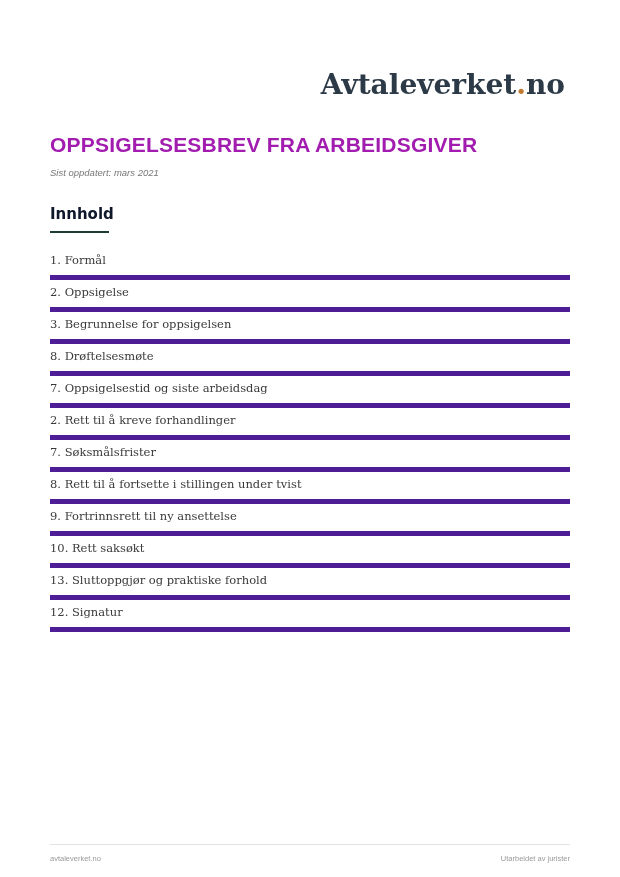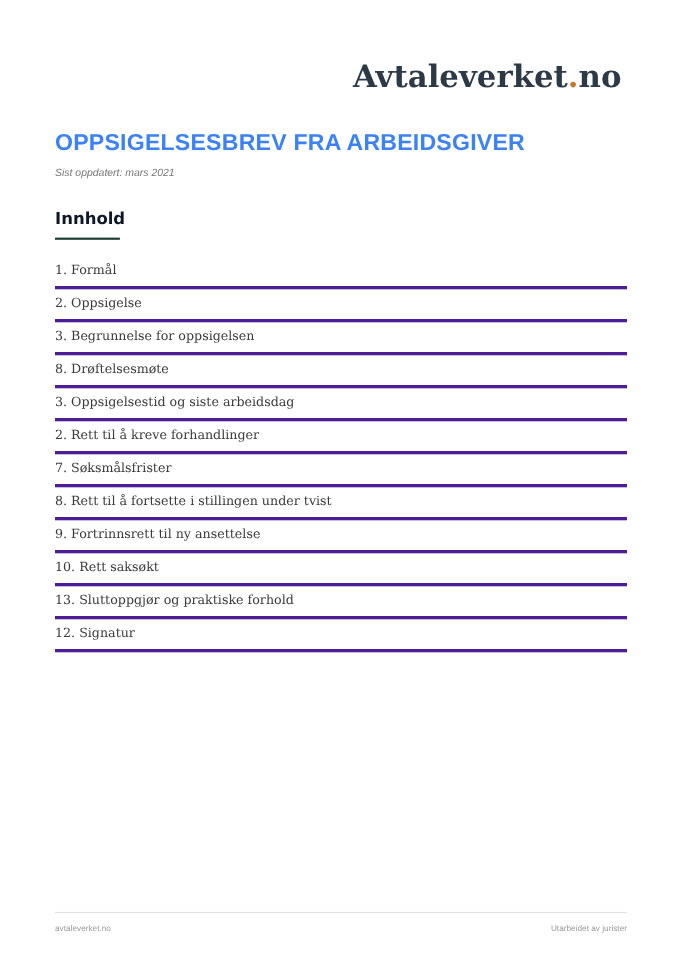--- a/index.html
+++ b/index.html
@@ -9,21 +9,21 @@
     }
     body {
       width: 620px;
       height: 877px;
       position: relative;
       overflow: hidden;
     }
     .page {
       position: absolute;
       left: 50px;
-      top: 1px;
+      top: 16px;
       width: 520px;
       height: 792px;
     }
     .logo {
       position: absolute;
       right: 5px;
       top: 52px;
       font-family: "DejaVu Serif", serif;
       font-size: 28px;
       font-weight: bold;
@@ -34,21 +34,21 @@
     .logo .dot {
       color: #c07a2e;
     }
     .title {
       position: absolute;
       left: 0;
       top: 117px;
       font-family: "Liberation Sans", sans-serif;
       font-size: 21px;
       font-weight: bold;
-      color: #3b82f6;
+      color: #a21caf;
       letter-spacing: 0.2px;
       white-space: nowrap;
     }
     .updated {
       position: absolute;
       left: 0;
       top: 151px;
       font-family: "Liberation Sans", sans-serif;
       font-size: 9.5px;
       font-style: italic;
@@ -77,21 +77,21 @@
       position: absolute;
       left: 0;
       top: 232px;
       width: 520px;
       margin: 0;
       padding: 0;
       list-style: none;
     }
     .toc-item {
       height: 27px;
-      border-bottom: 3px solid #4c1d95;
+      border-bottom: 5px solid #4c1d95;
       font-family: "DejaVu Serif", serif;
       font-size: 11.5px;
       color: #3a3a3a;
       line-height: 24px;
       white-space: nowrap;
       cursor: pointer;
     }
     .footer-rule {
       position: absolute;
       left: 0;
@@ -133,21 +133,21 @@
   <div class="updated">Sist oppdatert: mars 2021</div>
 
   <h2 class="toc-heading" style="margin:0;">Innhold</h2>
   <div class="toc-underline"></div>
 
   <ul class="toc-list">
     <li class="toc-item">1. Formål</li>
     <li class="toc-item">2. Oppsigelse</li>
     <li class="toc-item">3. Begrunnelse for oppsigelsen</li>
     <li class="toc-item">8. Drøftelsesmøte</li>
-    <li class="toc-item">3. Oppsigelsestid og siste arbeidsdag</li>
+    <li class="toc-item">7. Oppsigelsestid og siste arbeidsdag</li>
     <li class="toc-item">2. Rett til å kreve forhandlinger</li>
     <li class="toc-item">7. Søksmålsfrister</li>
     <li class="toc-item">8. Rett til å fortsette i stillingen under tvist</li>
     <li class="toc-item">9. Fortrinnsrett til ny ansettelse</li>
     <li class="toc-item">10. Rett saksøkt</li>
     <li class="toc-item">13. Sluttoppgjør og praktiske forhold</li>
     <li class="toc-item">12. Signatur</li>
   </ul>
 
   <div class="footer-rule"></div>

